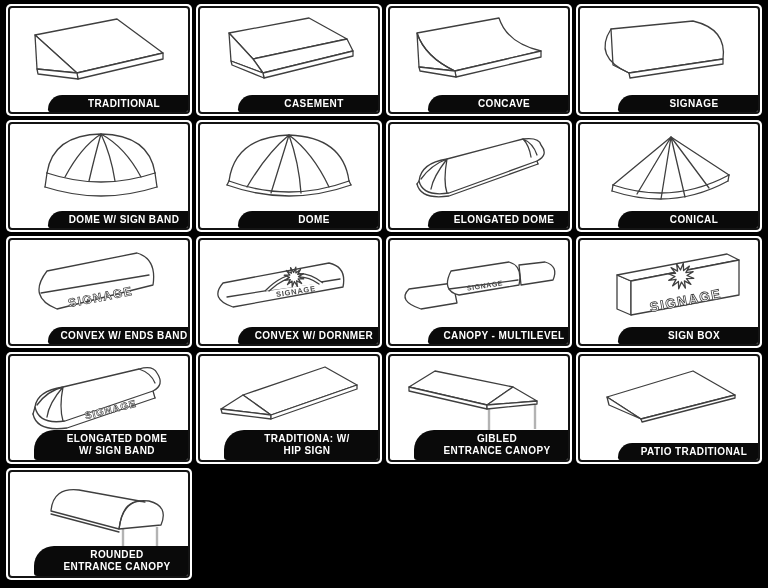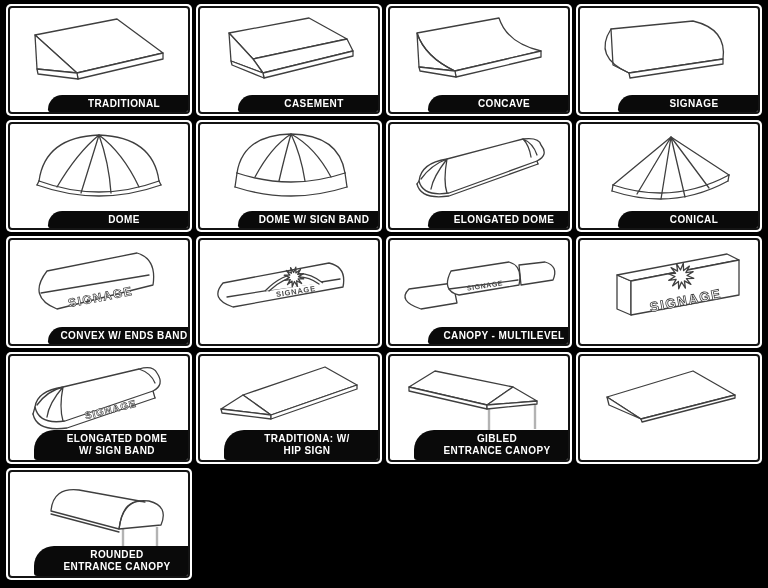--- a/index.html
+++ b/index.html
@@ -83,40 +83,40 @@
       <path class="ln" d="M30,16 L32,52 L48,60"></path>
       <path class="fc" d="M48,60 L142,46 L142,51 L49,65 Z"></path>
     </svg>
     <div class="bar">SIGNAGE</div>
   </div>
     </div>
 
   <div class="mat">
       <div class="cell">
     <svg viewBox="0 0 176 78">
+      <path class="ln" d="M36,44 Q42,6 90,5 Q138,6 144,44"></path>
+      <path class="ln" d="M90,5 Q70,18 54,48 M90,5 Q84,26 78,52 M90,5 Q100,26 104,52 M90,5 Q114,18 130,48"></path>
+      <path class="ln" d="M36,44 Q90,62 144,44"></path>
+      <path class="ln" d="M34,58 Q90,76 146,58"></path>
+      <path class="ln" d="M36,44 L34,58 M144,44 L146,58"></path>
+    </svg>
+    <div class="bar">DOME W/ SIGN BAND</div>
+  </div>
+    </div>
+
+  <div class="mat">
+      <div class="cell">
+    <svg viewBox="0 0 176 78">
       <path class="ln" d="M28,52 Q34,8 88,6 Q142,8 148,52"></path>
       <path class="ln" d="M28,52 Q88,74 148,52"></path>
       <path class="ln" d="M26,56 Q88,78 150,56"></path>
       <path class="ln" d="M28,52 L26,56 M148,52 L150,56"></path>
       <path class="ln" d="M88,6 Q66,24 46,58 M88,6 Q80,32 70,64 M88,6 Q98,34 100,64 M88,6 Q112,24 128,58"></path>
     </svg>
     <div class="bar">DOME</div>
-  </div>
-    </div>
-
-  <div class="mat">
-      <div class="cell">
-    <svg viewBox="0 0 176 78">
-      <path class="ln" d="M36,44 Q42,6 90,5 Q138,6 144,44"></path>
-      <path class="ln" d="M90,5 Q70,18 54,48 M90,5 Q84,26 78,52 M90,5 Q100,26 104,52 M90,5 Q114,18 130,48"></path>
-      <path class="ln" d="M36,44 Q90,62 144,44"></path>
-      <path class="ln" d="M34,58 Q90,76 146,58"></path>
-      <path class="ln" d="M36,44 L34,58 M144,44 L146,58"></path>
-    </svg>
-    <div class="bar">DOME W/ SIGN BAND</div>
   </div>
     </div>
 
   <div class="mat">
       <div class="cell">
     <svg viewBox="0 0 176 78">
       <path class="ln" d="M28,52 Q32,68 58,64 L146,32 Q158,26 150,16 Q148,8 132,10 L56,30 Q30,34 28,52 Z"></path>
       <path class="ln" d="M56,30 Q42,48 40,60 M56,30 Q52,52 56,64 M56,30 Q40,36 30,50"></path>
       <path class="ln" d="M132,10 Q142,14 146,26 M132,10 Q138,16 140,28"></path>
       <path class="ln" d="M26,55 Q30,71 58,67 L147,35"></path>
@@ -153,20 +153,21 @@
   <div class="mat">
       <div class="cell">
     <svg viewBox="0 0 176 78">
       <path class="ln" d="M22,38 L128,18 Q146,22 142,42 L32,62 Q8,54 22,38 Z"></path>
       <path class="ln" d="M26,52 L139,34"></path>
       <path class="fc" d="M64,46 Q94,16 122,38"></path>
       <path class="ln" d="M68,46 Q94,22 118,39"></path>
       <polygon class="fc" points="94.8,22.2 94.9,27.9 99.5,24.4 96.7,29.4 102.4,28.6 97.5,31.6 102.8,33.8 97.1,33.9 100.6,38.5 95.6,35.7 96.4,41.4 93.4,36.5 91.2,41.8 91.1,36.1 86.5,39.6 89.3,34.6 83.6,35.4 88.5,32.4 83.2,30.2 88.9,30.1 85.4,25.5 90.4,28.3 89.6,22.6 92.6,27.5"></polygon>
       <text class="sigsolid" x="95" y="49" font-size="7.5" letter-spacing="0.8" text-anchor="middle" transform="rotate(-9 95 47)">SIGNAGE</text>
     </svg>
+    <div class="bar">CONVEX W/ DORNMER</div>
   </div>
     </div>
 
   <div class="mat">
       <div class="cell">
     <svg viewBox="0 0 176 78">
       <path class="fc" d="M128,20 L154,17 Q168,21 162,35 L130,40 Z"></path>
       <path class="fc" d="M18,44 L62,38 L66,58 L30,64 Q6,56 18,44 Z"></path>
       <path class="fc" d="M60,26 L118,17 Q132,21 128,40 L68,50 Q50,46 60,26 Z"></path>
       <path class="ln" d="M58,44 L127,35"></path>
@@ -178,20 +179,21 @@
 
   <div class="mat">
       <div class="cell">
     <svg viewBox="0 0 176 78">
       <path class="fc" d="M36,30 L36,64 L50,70 L50,36 Z"></path>
       <path class="fc" d="M36,30 L146,9 L158,15 L50,36 Z"></path>
       <path class="fc" d="M50,36 L158,15 L158,50 L50,70 Z"></path>
       <polygon class="fc" points="102.3,18.2 102.6,25.6 108.4,21.1 104.9,27.6 112.2,26.6 106.0,30.5 112.8,33.3 105.4,33.6 109.9,39.4 103.4,35.9 104.4,43.2 100.5,37.0 97.7,43.8 97.4,36.4 91.6,40.9 95.1,34.4 87.8,35.4 94.0,31.5 87.2,28.7 94.6,28.4 90.1,22.6 96.6,26.1 95.6,18.8 99.5,25.0"></polygon>
       <text class="sig" x="105" y="60" font-size="13.5" letter-spacing="1.5" stroke-width="0.8" text-anchor="middle" transform="rotate(-11 105 57)">SIGNAGE</text>
     </svg>
+    <div class="bar">SIGN BOX</div>
   </div>
     </div>
 
   <div class="mat">
       <div class="cell">
     <svg viewBox="0 0 176 78">
       <path class="ln" d="M24,46 Q28,64 54,60 L142,30 Q154,24 146,12 Q142,4 128,8 L52,26 Q26,30 24,46 Z"></path>
       <path class="ln" d="M52,26 Q36,30 26,44 M52,26 Q38,42 36,56 M52,26 Q48,46 52,60"></path>
       <path class="ln" d="M128,8 Q140,12 144,22"></path>
       <path class="ln" d="M22,53 Q26,71 56,67 L144,37"></path>
@@ -236,20 +238,21 @@
   </div>
     </div>
 
   <div class="mat">
       <div class="cell">
     <svg viewBox="0 0 176 78">
       <path class="fc" d="M26,36 L112,10 L154,34 L60,58 Z"></path>
       <path class="fc" d="M26,36 L28,44 L60,58 Z"></path>
       <path class="fc" d="M60,58 L154,34 L154,37 L61,61 Z"></path>
     </svg>
+    <div class="bar">PATIO TRADITIONAL</div>
   </div>
     </div>
 
   <div class="mat">
       <div class="cell">
     <svg viewBox="0 0 176 78">
       <path class="leg" d="M112,52 L112,76 M146,50 L146,70"></path>
       <path class="fc" d="M40,34 Q42,10 68,13 L134,25 Q112,20 108,52 L40,34 Z"></path>
       <path class="ln" d="M108,52 Q112,20 138,24 Q158,29 150,48 L108,52 Z"></path>
       <path class="ln" d="M40,37 L108,55"></path>

